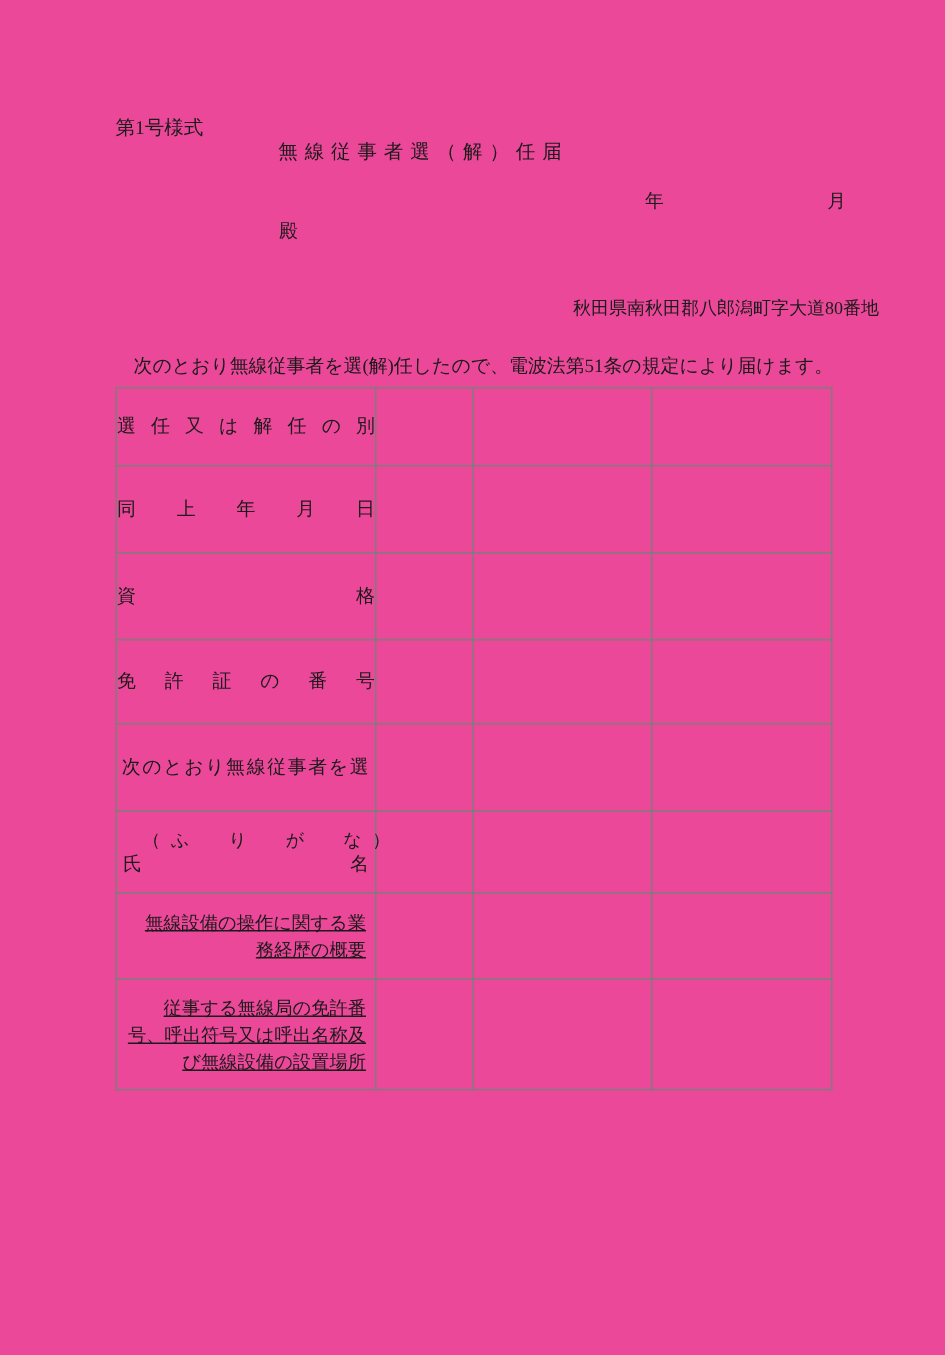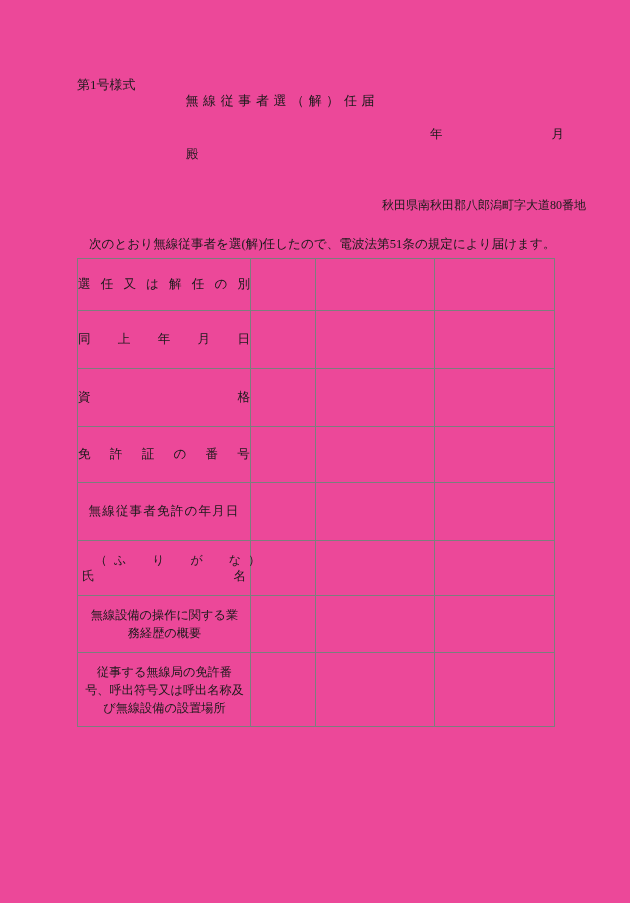--- a/index.html
+++ b/index.html
@@ -129,22 +129,23 @@
   .lbl-name-row {
     display: flex;
     justify-content: space-between;
     font-size: 12.6px;
     line-height: 17px;
     padding: 0 4px;
   }
   .lbl-wrap {
     font-size: 12.2px;
     line-height: 18px;
-    text-align: center;
+    text-align: right;
     padding: 0 6px 0 7px;
+    text-decoration: underline;
   }
 
   .row-h1 { height: 52px; }
   .row-h2 { height: 58px; }
   .row-h3 { height: 58px; }
   .row-h4 { height: 56px; }
   .row-h5 { height: 58px; }
   .row-h6 { height: 55px; }
   .row-h7 { height: 57px; }
   .row-h8 { height: 74px; }
@@ -235,21 +236,21 @@
             <span>号</span>
           </div>
         </td>
         <td class="blank-cell"></td>
         <td class="blank-cell"></td>
         <td class="blank-cell"></td>
       </tr>
 
       <tr class="row-h5">
         <td class="label-cell">
-          <div class="lbl-center">無線従事者免許の年月日</div>
+          <div class="lbl-center">次のとおり無線従事者を選</div>
         </td>
         <td class="blank-cell"></td>
         <td class="blank-cell"></td>
         <td class="blank-cell"></td>
       </tr>
 
       <tr class="row-h6">
         <td>
           <div class="lbl-furigana">（ふ　り　が　な）</div>
           <div class="lbl-name-row">

